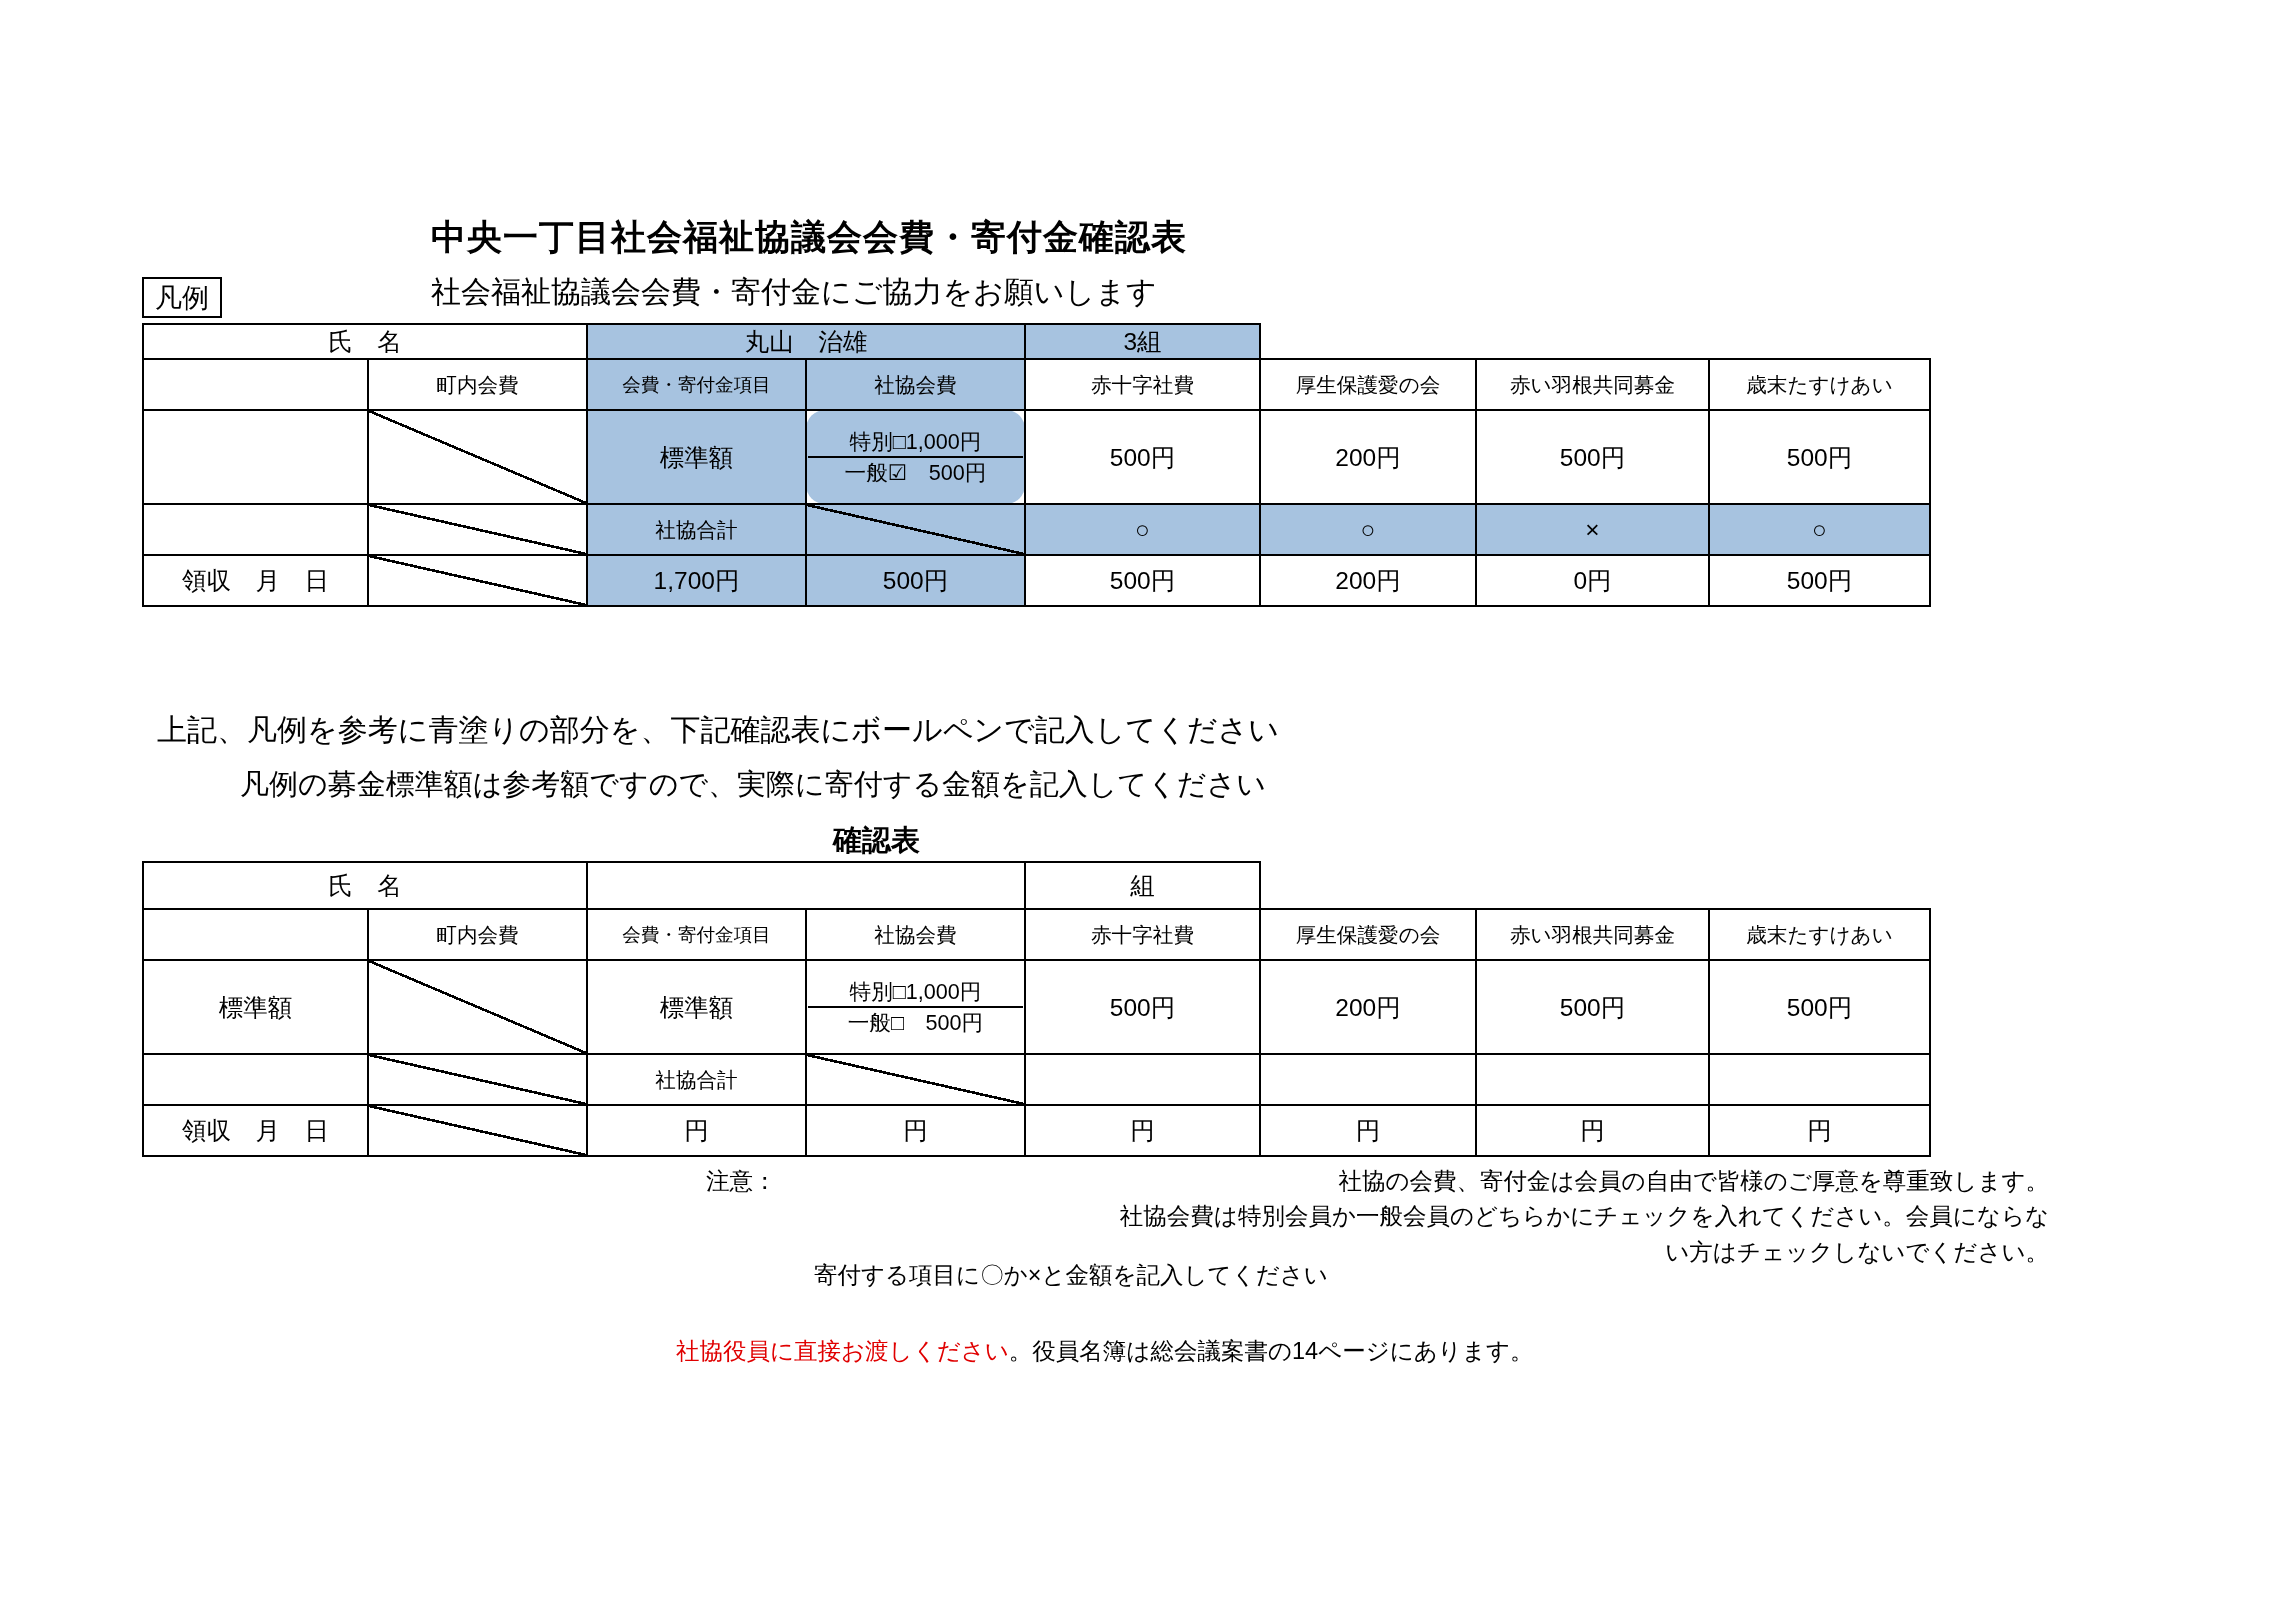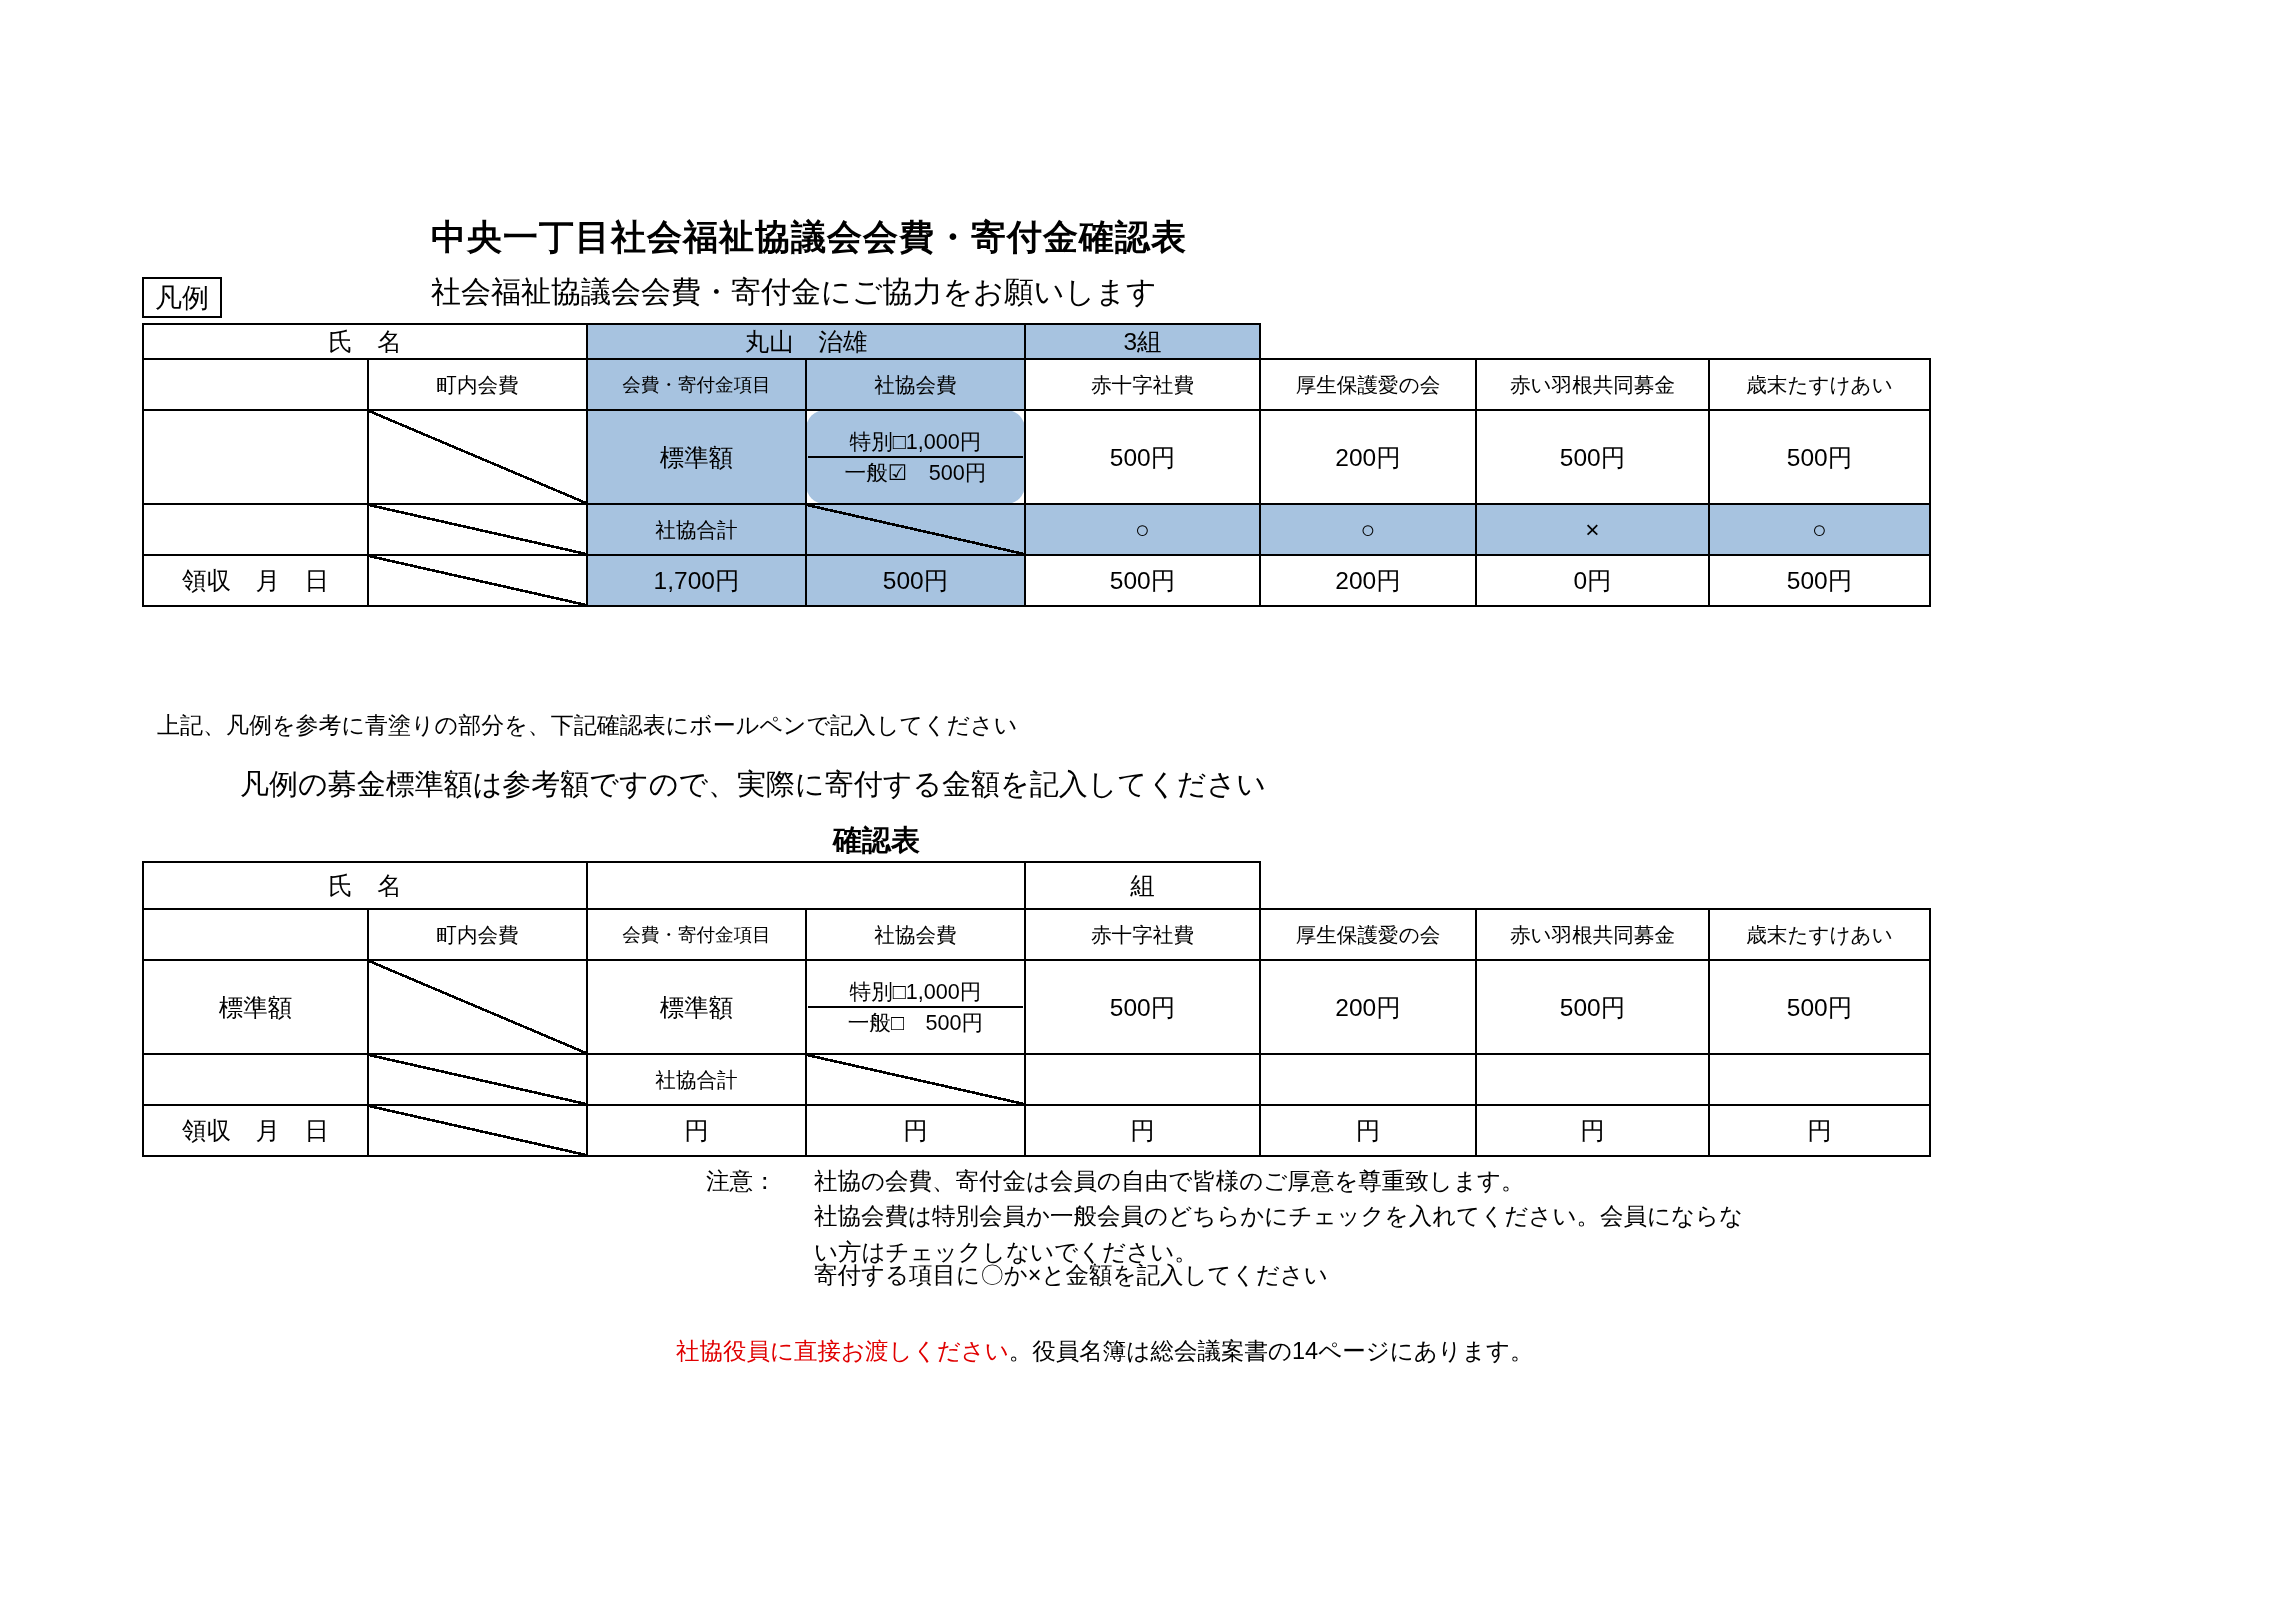--- a/index.html
+++ b/index.html
@@ -18,21 +18,21 @@
 
   
   #main-title { left:431px; top:214px; font-size:35px; font-weight:bold; letter-spacing:1px; }
   #sub-title  { left:431px; top:272px; font-size:30px; }
   #legend-box {
     left:142px; top:277px; width:76px; height:37px;
     border:2px solid #000; font-size:27px;
     display:flex; align-items:center; justify-content:center;
   }
 
-  #mid-note1 { left:157px; top:710px; font-size:23px; }
+  #mid-note1 { left:157px; top:710px; font-size:30px; }
   #mid-note2 { left:240px; top:765px; font-size:29px; }
   #kakunin-title { left:833px; top:821px; font-size:29px; font-weight:bold; }
 
   
   table.sheet {
     border-collapse:collapse;
     table-layout:fixed;
     font-size:24.5px;
     padding-left:39px;
   }
@@ -62,21 +62,21 @@
   .split { padding:0;border-radius:19px; }
   .split .half {
     height:50%;
     display:flex; align-items:center; justify-content:center;
     font-size:21.6px;
     box-sizing:border-box;
   }
   .split .half.top { border-bottom:2px solid #000; }
 
   
-  #notes { left:814px; top:1164px; width:1235px; font-size:23.5px; line-height:1.5; }
+  #notes { left:814px; top:1164px; width:1235px; font-size:23.5px; line-height:1.5;text-align:right; }
   #note-overlap { left:814px; top:1259px; width:1274px; font-size:23.5px; }
   #note-red { left:676px; top:1311px; font-size:23.5px;margin-top:24px; }
   .red { color:#e00000; }
 </style>
 </head>
 <body>
 
 <div class="abs" id="notice">
 </div>
 

